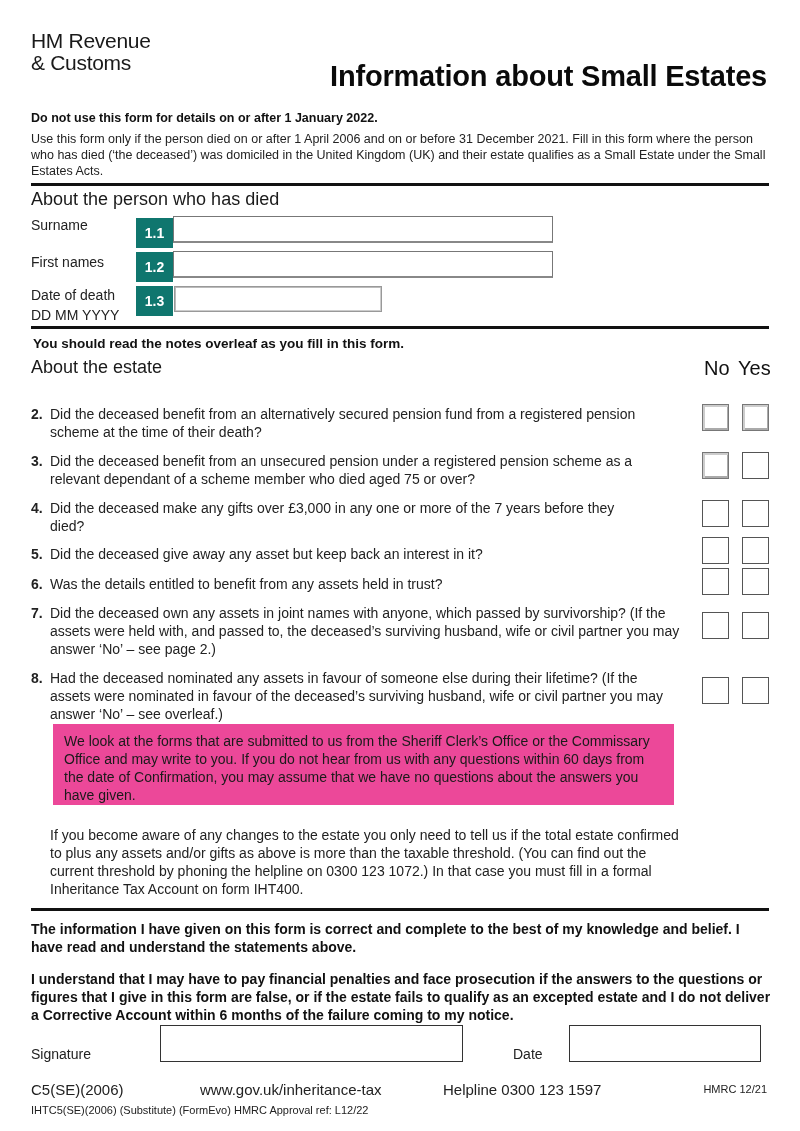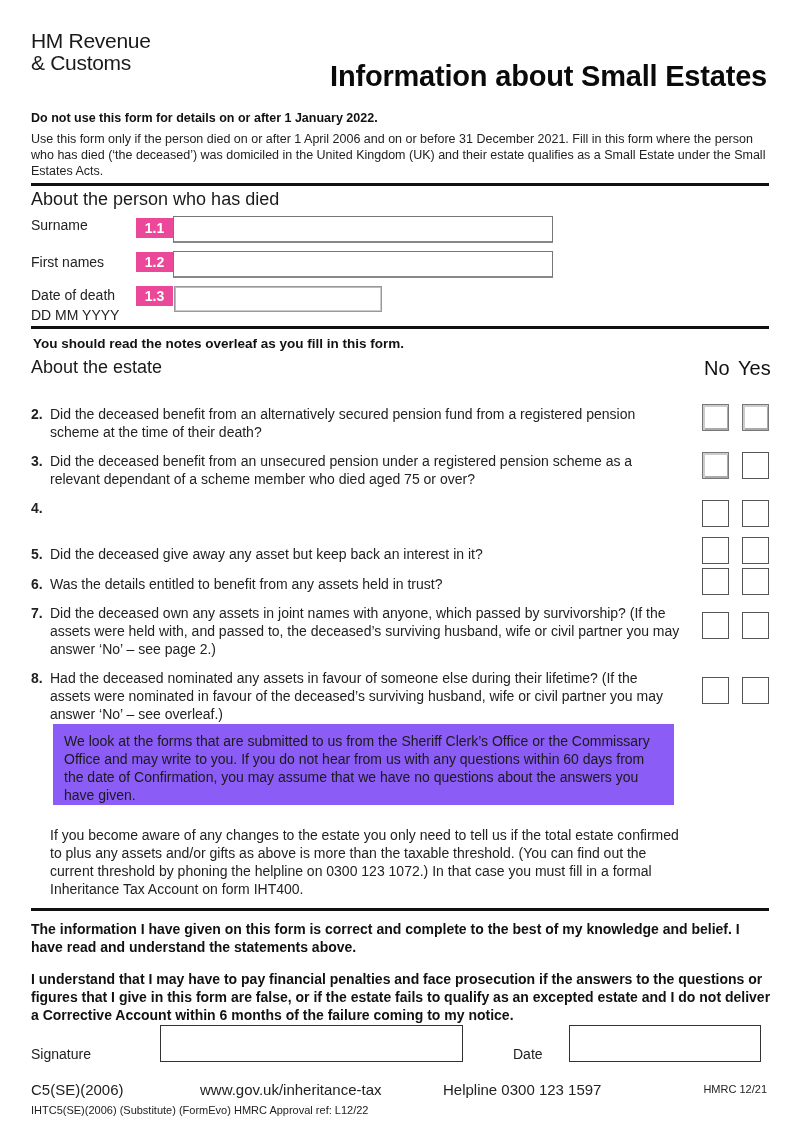--- a/index.html
+++ b/index.html
@@ -11,36 +11,36 @@
   .title { right: 33px; top: 60px; font-size: 29px; font-weight: bold; color: #0a0a0a; letter-spacing: -0.2px; }
 
   .warn { left: 31px; top: 111px; font-size: 12.5px; font-weight: bold; }
   .intro { left: 31px; top: 131px; width: 740px; font-size: 12.5px; line-height: 16px; color: #222; }
 
   .rule { left: 31px; width: 738px; height: 3px; background: #111; }
 
   .section-h { left: 31px; font-size: 18px; color: #1a1a1a; }
 
   .field-label { left: 31px; font-size: 14px; line-height: 22px; color: #222; text-align: center; }
-  .num-box { width: 37px; height: 20px; background: #ec4899; color: #fff; font-weight: bold; font-size: 14px; display: flex; align-items: center; justify-content: center; text-align: right; }
+  .num-box { width: 37px; height: 30px; background: #0f766e; color: #fff; font-weight: bold; font-size: 14px; display: flex; align-items: center; justify-content: center; text-align: right; }
   .text-field { height: 26px; border: 1px solid #777; border-bottom: 2px solid #888; background: #fff; }
   .text-field.inset { border: 1px solid #999; box-shadow: inset 1px 1px 0 #bbb, inset -1px -1px 0 #ccc; }
 
   .note-bold { left: 33px; top: 336px; font-size: 13.5px; font-weight: bold; }
 
   .col-head { top: 357px; font-size: 20px; font-weight: normal; }
 
   .q { left: 31px; width: 650px; font-size: 14px; line-height: 18px; color: #222; display: flex; }
   .q .qn { font-weight: bold; width: 19px; flex: none; }
   .q .qt { flex: 1; }
 
   .cb { width: 27px; height: 27px; border: 1px solid #555; background: #fff; }
   .cb.shaded { border: 1px solid #777; box-shadow: inset 2px 2px 0 #ccc, inset -1px -2px 0 #aaa; }
 
-  .grey-box { left: 53px; top: 724px; width: 621px; height: 81px; background: #8b5cf6; padding: 8px 11px; font-size: 14px; line-height: 18px; color: #1a1a1a; }
+  .grey-box { left: 53px; top: 724px; width: 621px; height: 81px; background: #ec4899; padding: 8px 11px; font-size: 14px; line-height: 18px; color: #1a1a1a; }
   .para { left: 50px; top: 826px; width: 630px; font-size: 14px; line-height: 18px; color: #222; }
 
   .decl { left: 31px; width: 720px; font-size: 14px; font-weight: bold; line-height: 18px; color: #111; }
 
   .sig-label { font-size: 14px; color: #222; }
   .sig-box { border: 1px solid #333; background: #fff; }
 
   .foot { font-size: 15px; color: #222; }
   .foot-small { font-size: 11px; color: #222; text-align: center; }
 </style>
@@ -90,20 +90,21 @@
 
 <div class="abs q" style="top:452px;">
   <span class="qn">3.</span>
   <span class="qt">Did the deceased benefit from an unsecured pension under a registered pension scheme as a relevant dependant of a scheme member who died aged 75 or over?</span>
 </div>
 <div class="abs cb shaded" style="left:702px; top:452px;"></div>
 <div class="abs cb" style="left:742px; top:452px;"></div>
 
 <div class="abs q" style="top:499px;">
   <span class="qn">4.</span>
+  <span class="qt" style="max-width:575px;">Did the deceased make any gifts over £3,000 in any one or more of the 7 years before they died?</span>
 </div>
 <div class="abs cb" style="left:702px; top:500px;"></div>
 <div class="abs cb" style="left:742px; top:500px;"></div>
 
 <div class="abs q" style="top:545px;">
   <span class="qn">5.</span>
   <span class="qt">Did the deceased give away any asset but keep back an interest in it?</span>
 </div>
 <div class="abs cb" style="left:702px; top:537px;"></div>
 <div class="abs cb" style="left:742px; top:537px;"></div>

